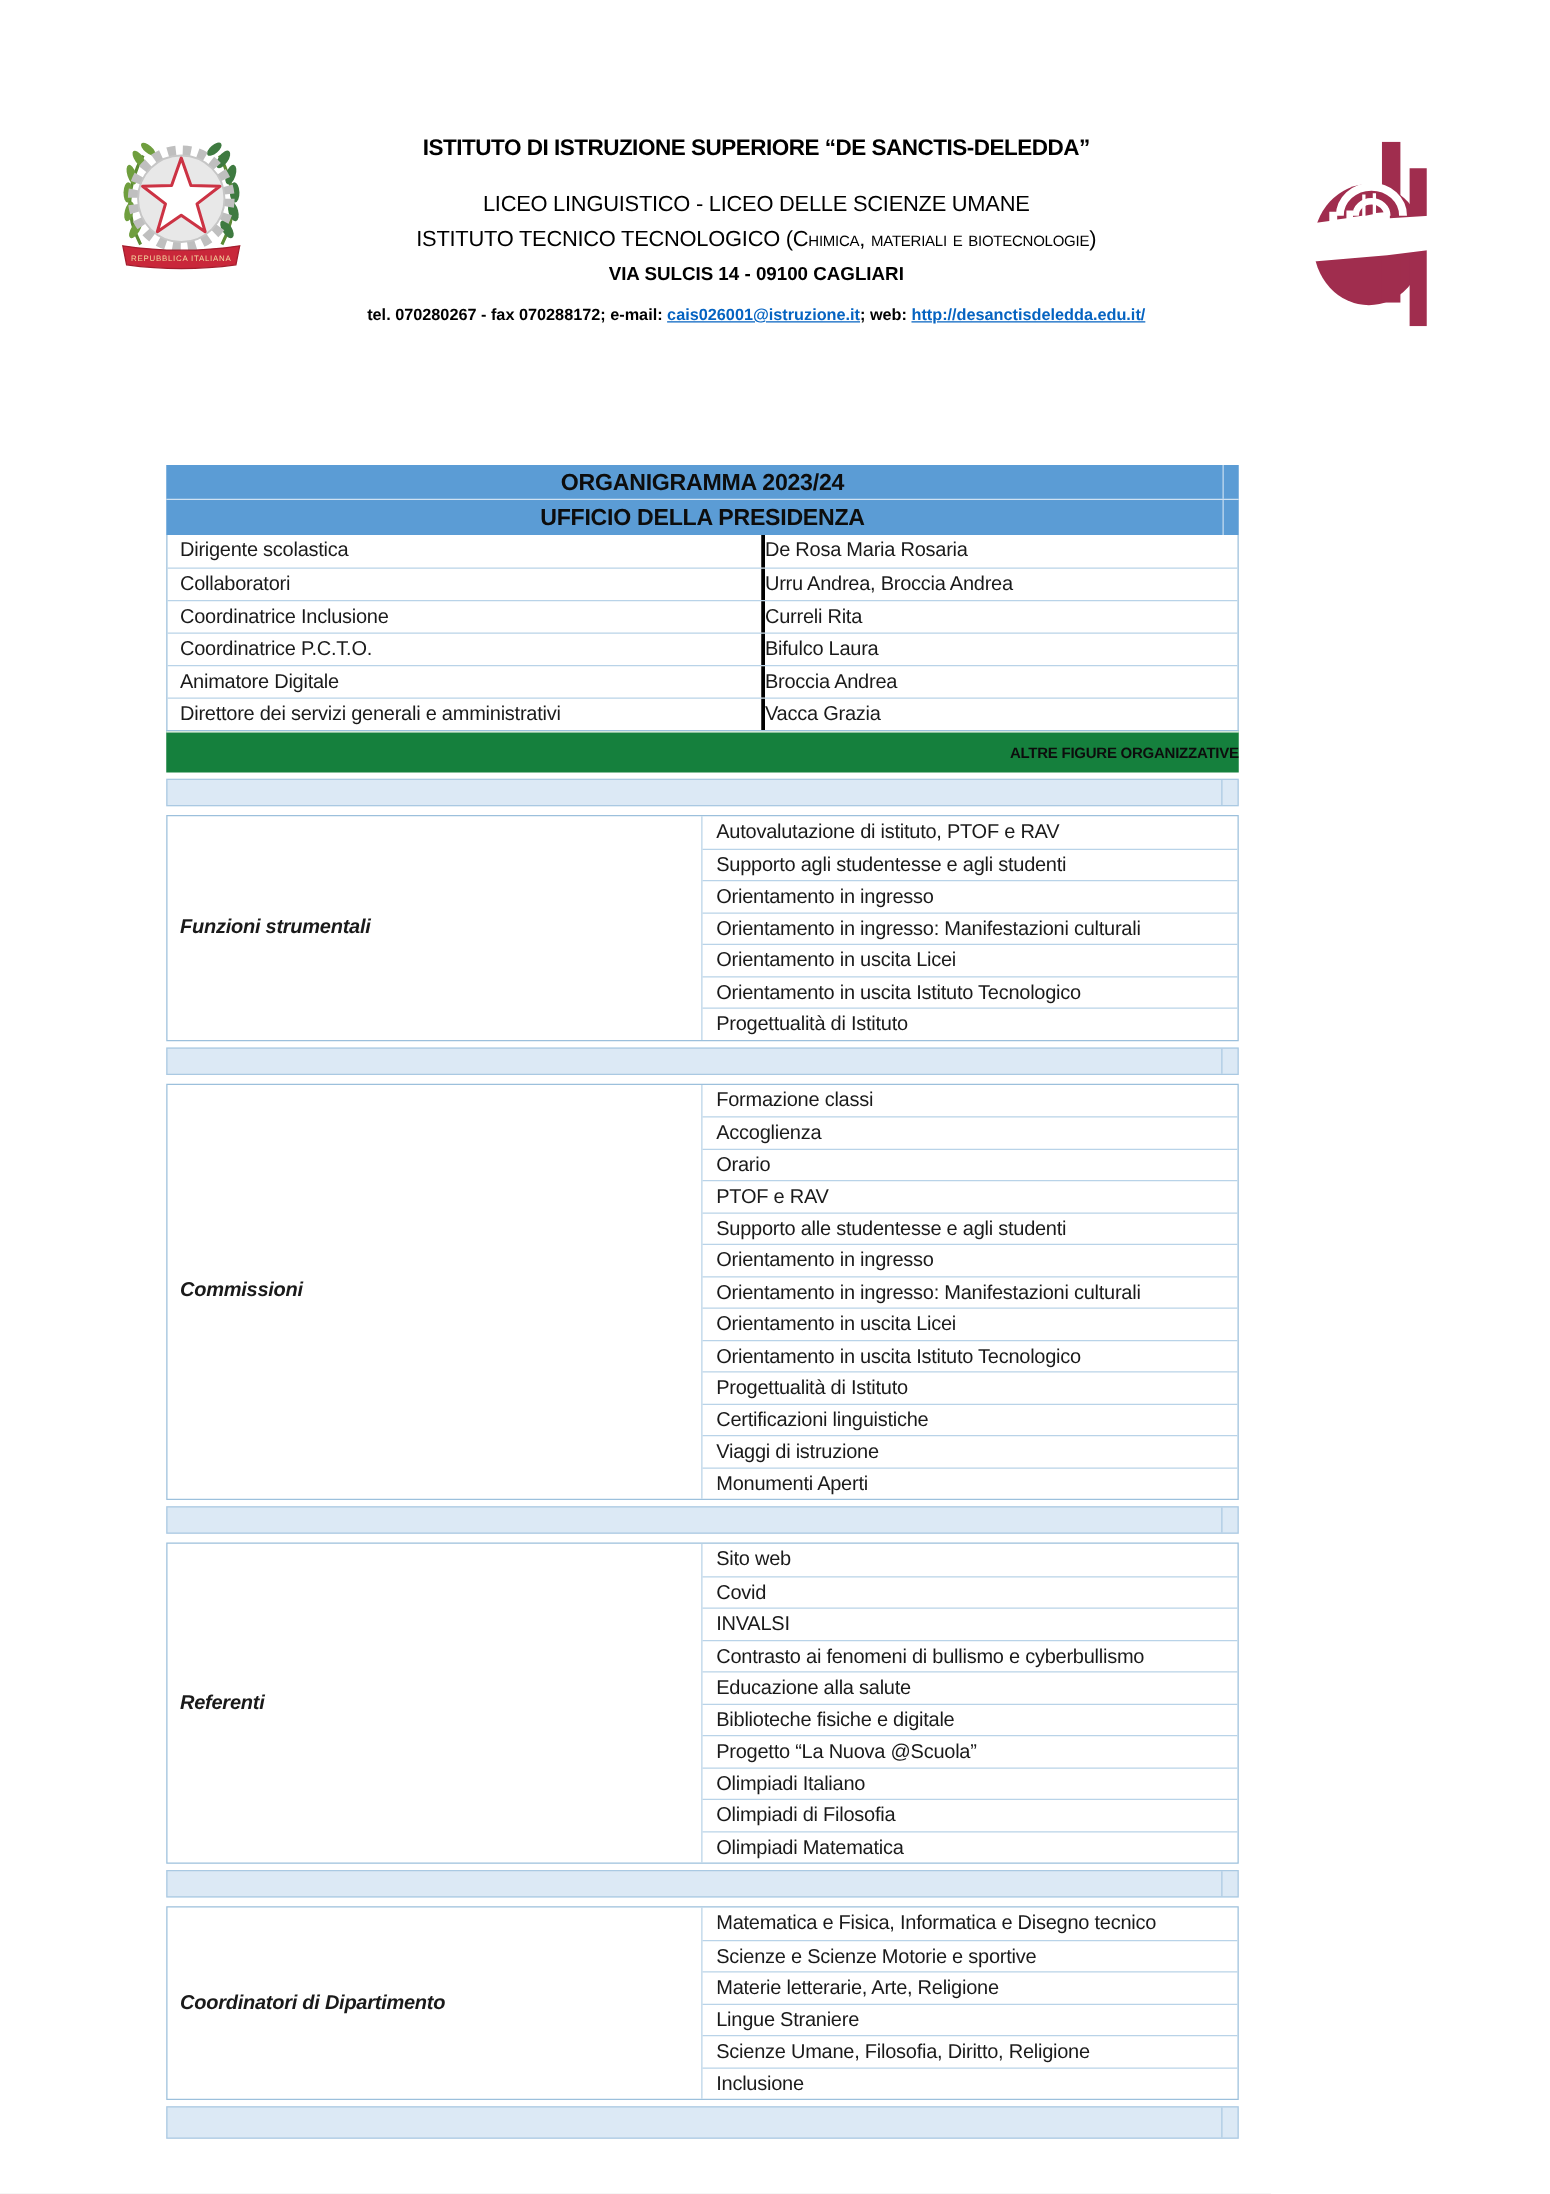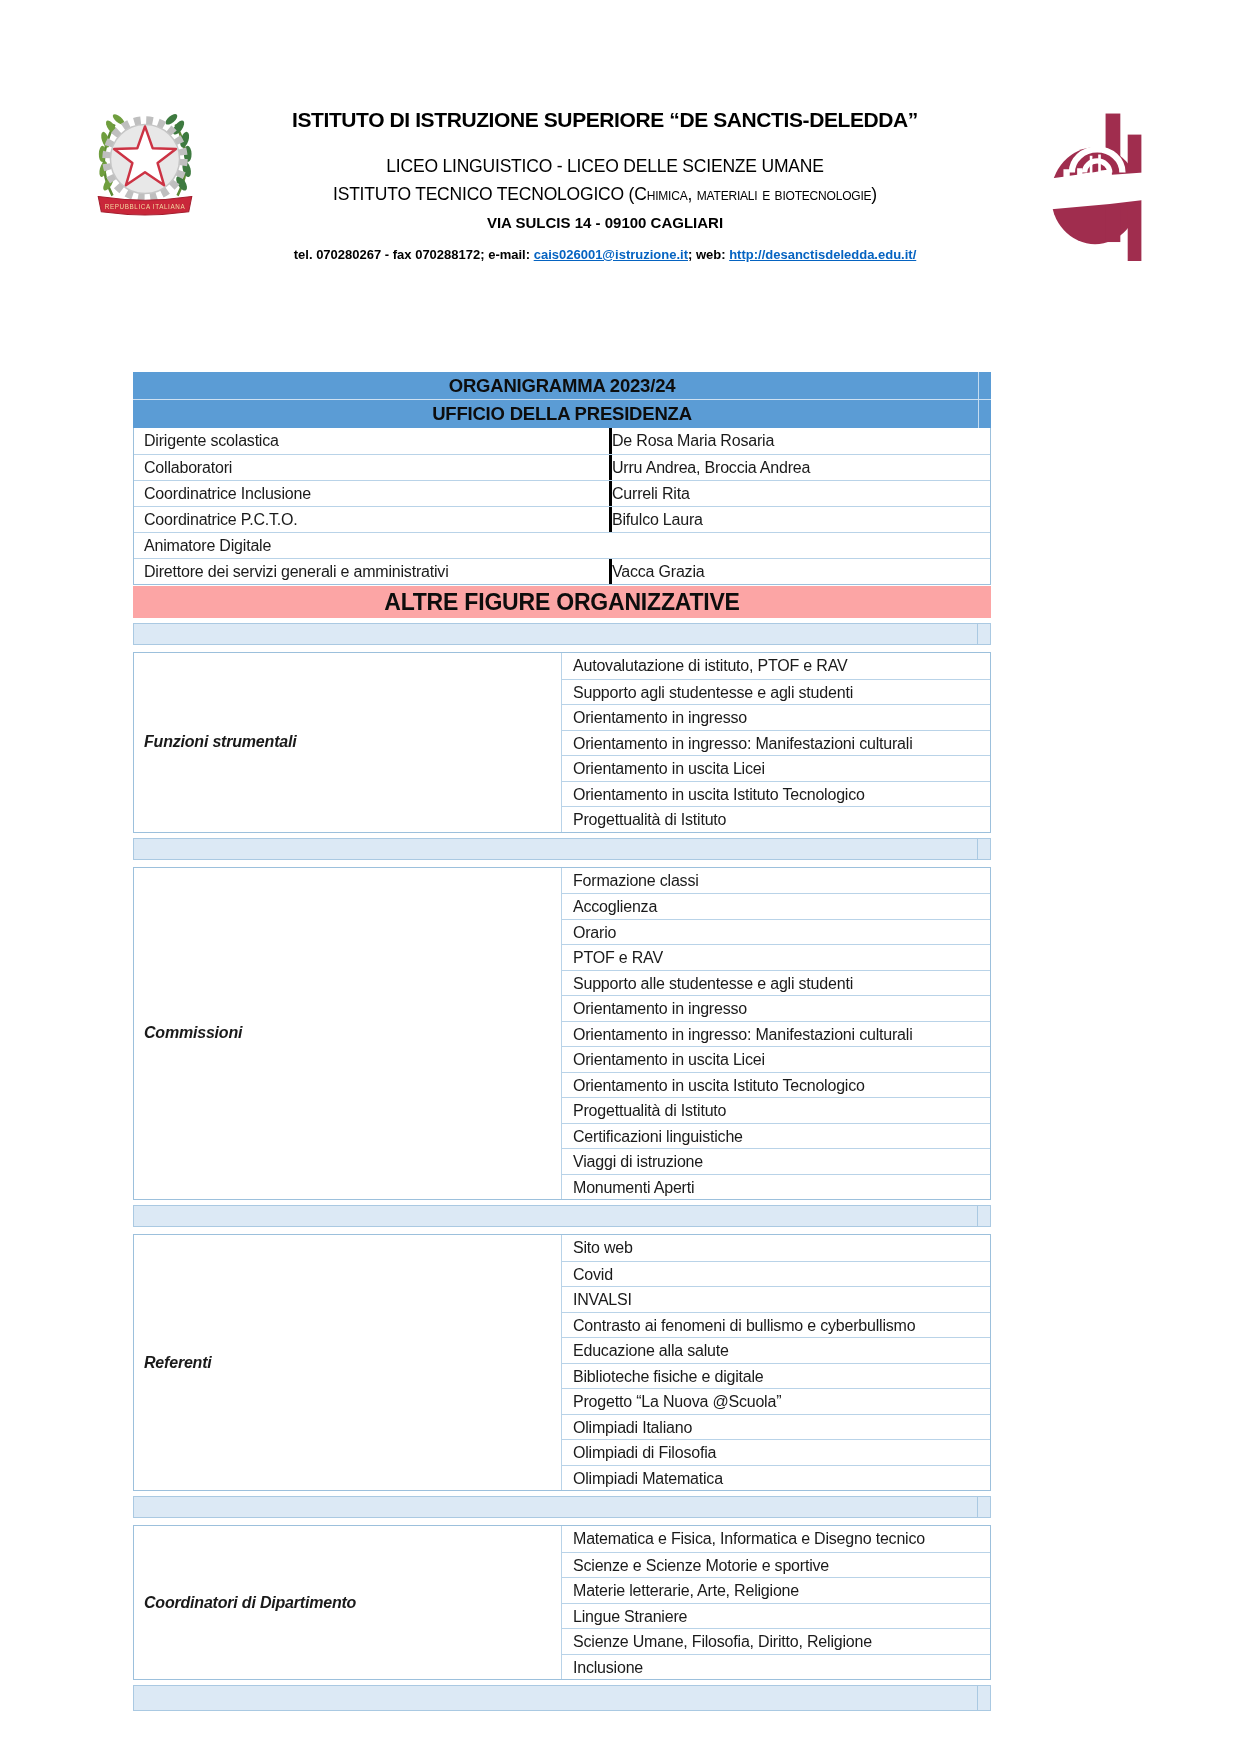--- a/index.html
+++ b/index.html
@@ -8,21 +8,21 @@
     position:relative; width:1240px; height:1755px; margin:0 auto;
     background:#ffffff; overflow:hidden;
     font-family:"Liberation Sans", sans-serif; color:#1a1a1a;
   }
 
   
   .letterhead { position:absolute; left:0; top:0; width:1240px; height:320px; }
   .emblem { position:absolute; left:84px; top:98px; width:122px; height:122px; }
   .school-logo { position:absolute; left:1038px; top:103px; width:152px; height:158px; }
   .head-text { position:absolute; left:205px; top:108px; width:800px; text-align:center; }
-  .head-title { font-size:21px; font-weight:bold; letter-spacing:-0.4px; color:#000; }
+  .head-title { font-size:18px; font-weight:bold; letter-spacing:-0.4px; color:#000; }
   .head-sub1 { margin-top:24px; font-size:17.5px; letter-spacing:-0.2px; color:#000; }
   .head-sub2 { margin-top:7px; font-size:17.5px; letter-spacing:-0.2px; color:#000; }
   .smallcaps { font-variant:small-caps; }
   .head-addr { margin-top:9px; font-size:15px; font-weight:bold; color:#000; }
   .head-contact { margin-top:16px; font-size:13px; font-weight:bold; color:#000; }
   .head-contact a { color:#0563c1; text-decoration:underline; }
 
   
   .org-table { position:absolute; left:133px; top:372px; width:858px; font-size:16px; }
 
@@ -37,22 +37,22 @@
     background:rgba(255,255,255,0.65);
   }
 
   .presidency { border:1px solid #9cc0dc; border-top:none; }
   .prow { display:grid; grid-template-columns:427px 1fr; height:26px; line-height:25px;gap:16px; }
   .prow + .prow { border-top:1px solid #b9d3e8; }
   .prow-role { padding-left:10px; letter-spacing:-0.2px; }
   .prow-name { text-align:left; border-left:3px solid #000000; letter-spacing:-0.2px;margin-left:32px; }
 
   .altre-row {
-    height:33px; line-height:33px; text-align:center; background:#fca5a5;
-    font-weight:bold; font-size:23px; color:#0d0d0d; letter-spacing:-0.2px;
+    height:33px; line-height:33px; text-align:right; background:#15803d;
+    font-weight:bold; font-size:12px; color:#0d0d0d; letter-spacing:-0.2px;
     border-top:1px solid #ffffff;
   }
 
   .spacer {
     position:relative; height:22px; background:#dce9f5;
     border:1px solid #aac9e2; margin-top:5px;
   }
   .spacer::after { background:#aac9e2; }
   .spacer.last { height:26px; }
 
@@ -150,20 +150,21 @@
         <div class="prow">
           <div class="prow-role">Coordinatrice Inclusione</div>
           <div class="prow-name">Curreli Rita</div>
         </div>
         <div class="prow">
           <div class="prow-role">Coordinatrice P.C.T.O.</div>
           <div class="prow-name">Bifulco Laura</div>
         </div>
         <div class="prow">
           <div class="prow-role">Animatore Digitale</div>
+          <div class="prow-name">Broccia Andrea</div>
         </div>
         <div class="prow">
           <div class="prow-role">Direttore dei servizi generali e amministrativi</div>
           <div class="prow-name">Vacca Grazia</div>
         </div>
       </div>
 
     <div class="altre-row">ALTRE FIGURE ORGANIZZATIVE</div>
 
     <div id="sections">

